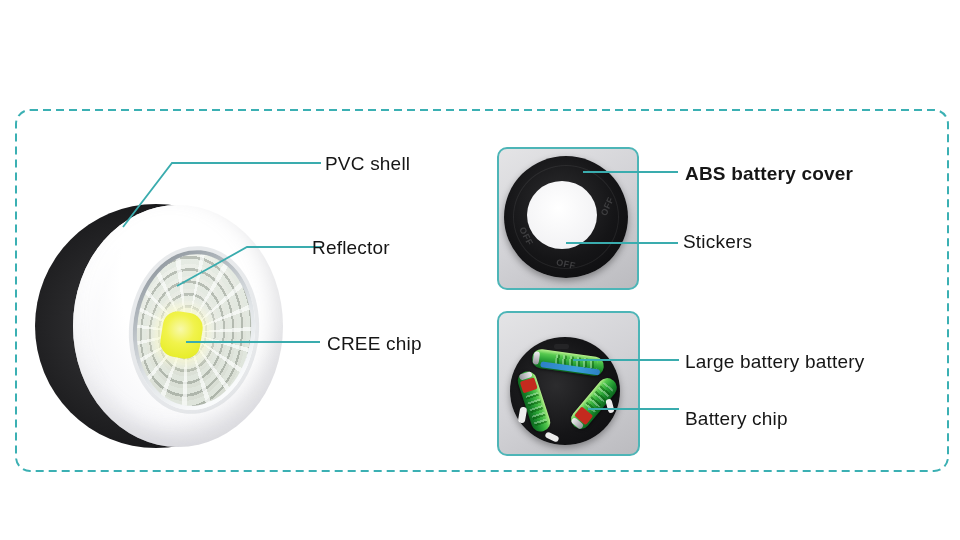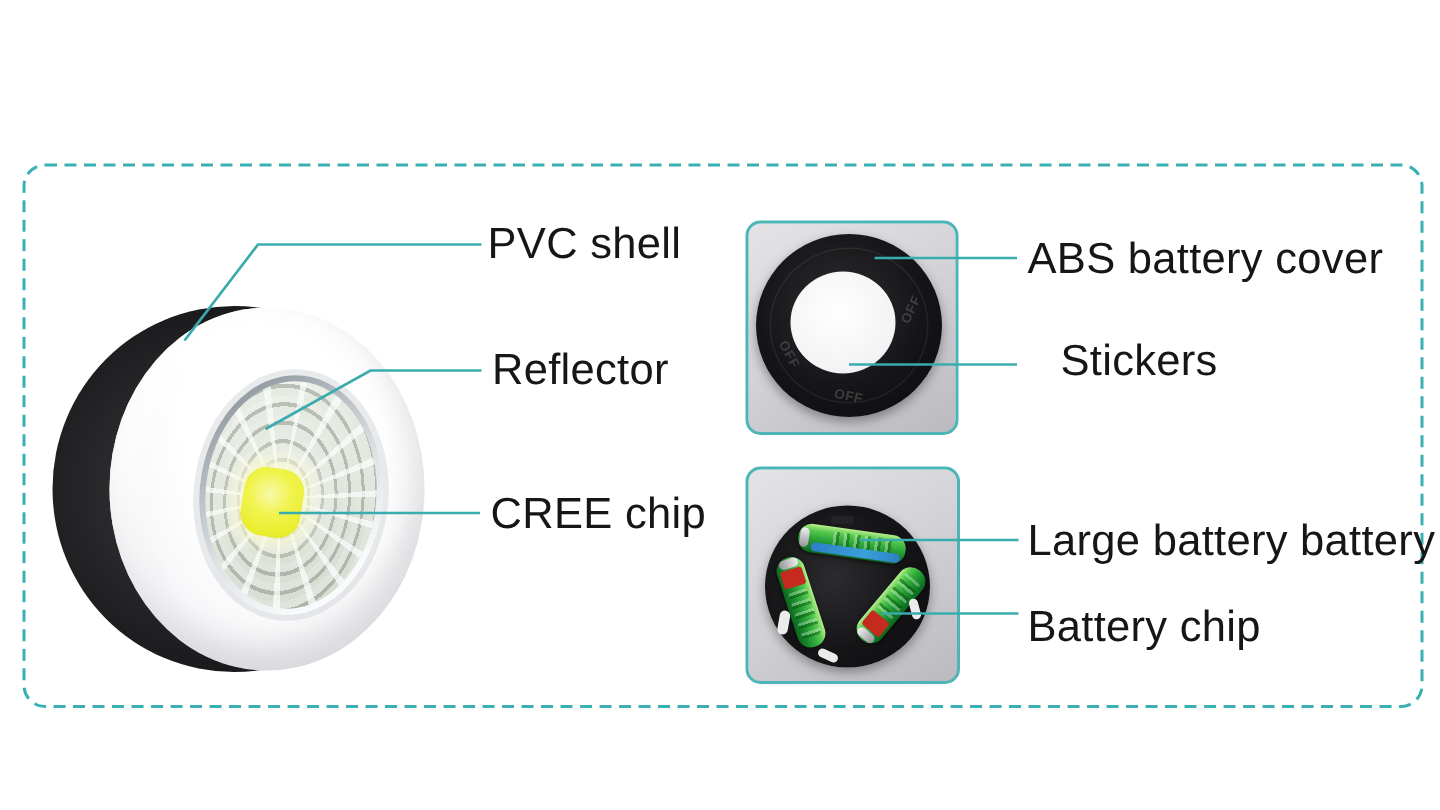--- a/index.html
+++ b/index.html
@@ -10,21 +10,21 @@
     --chip:#f1f34c;
     --bgreen:#2fa83a;
   }
   html,body{margin:0;padding:0;background:#fff;}
   .canvas{
     position:relative;width:960px;height:540px;background:#ffffff;overflow:hidden;
     font-family:"Liberation Sans", sans-serif;color:var(--ink);
   }
   
   .label{
-    position:absolute;font-size:29px;line-height:25px;white-space:nowrap;
+    position:absolute;font-size:19px;line-height:25px;white-space:nowrap;
     color:var(--ink);letter-spacing:0.2px;
   }
   
   svg.overlay{position:absolute;left:0;top:0;pointer-events:none;}
   .frame-line{fill:none;stroke:var(--frame);stroke-width:2;stroke-dasharray:8 5;}
   .lead{fill:none;stroke:var(--accent);stroke-width:1.8;}
   
   .puck{position:absolute;inset:0;}
   .puck-back{
     position:absolute;left:35px;top:204px;width:242px;height:244px;border-radius:50%;
@@ -162,20 +162,20 @@
     <polyline class="lead" points="123,227 172,163 321,163"></polyline>
     <polyline class="lead" points="177,286 247,247 321,247"></polyline>
     <polyline class="lead" points="186,342 320,342"></polyline>
     <polyline class="lead" points="583,172 678,172"></polyline>
     <polyline class="lead" points="566,243 678,243"></polyline>
     <polyline class="lead" points="573,360 679,360"></polyline>
     <polyline class="lead" points="588,409 679,409"></polyline>
   </svg>
 
   <div class="label" style="left:325px;top:151px;">PVC shell</div>
-  <div class="label" style="left:328px;top:235px;">Reflector</div>
+  <div class="label" style="left:312px;top:235px;">Reflector</div>
   <div class="label" style="left:327px;top:331px;">CREE chip</div>
-  <div class="label" style="left:685px;top:161px;">ABS battery cover</div>
-  <div class="label" style="left:683px;top:229px;margin-left:24px;">Stickers</div>
+  <div class="label" style="left:685px;top:161px;font-weight:bold;">ABS battery cover</div>
+  <div class="label" style="left:683px;top:229px;">Stickers</div>
   <div class="label" style="left:685px;top:349px;">Large battery battery</div>
   <div class="label" style="left:685px;top:406px;">Battery chip</div>
 
 </div>
 
 </body></html>

